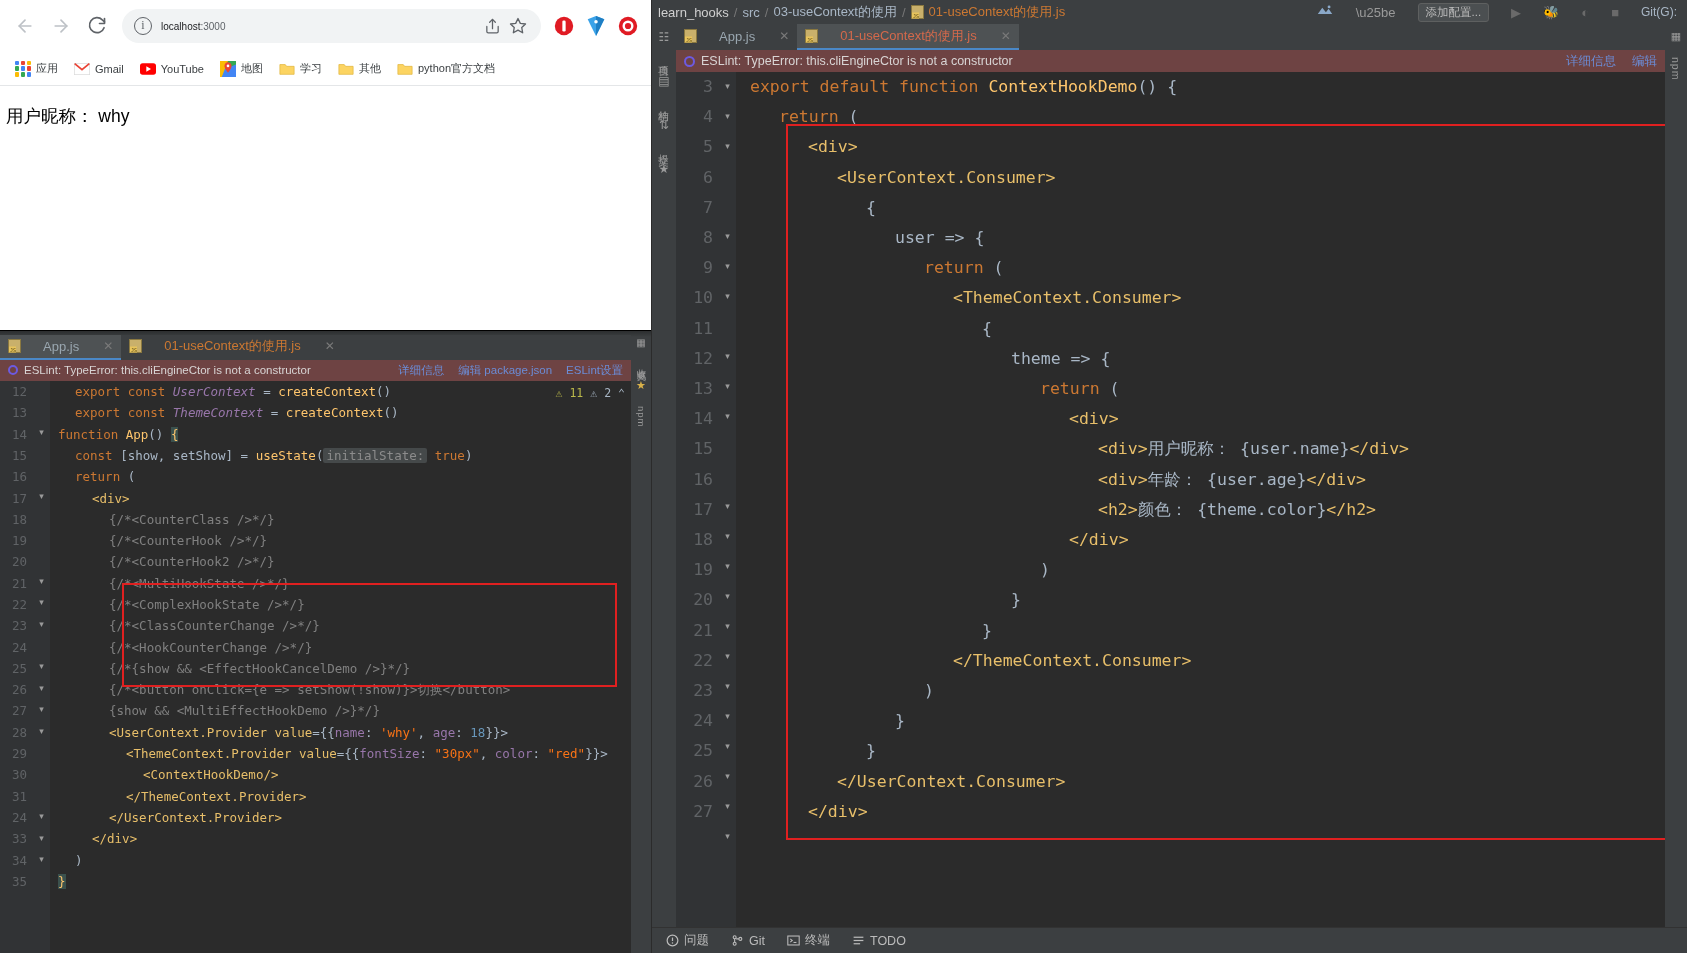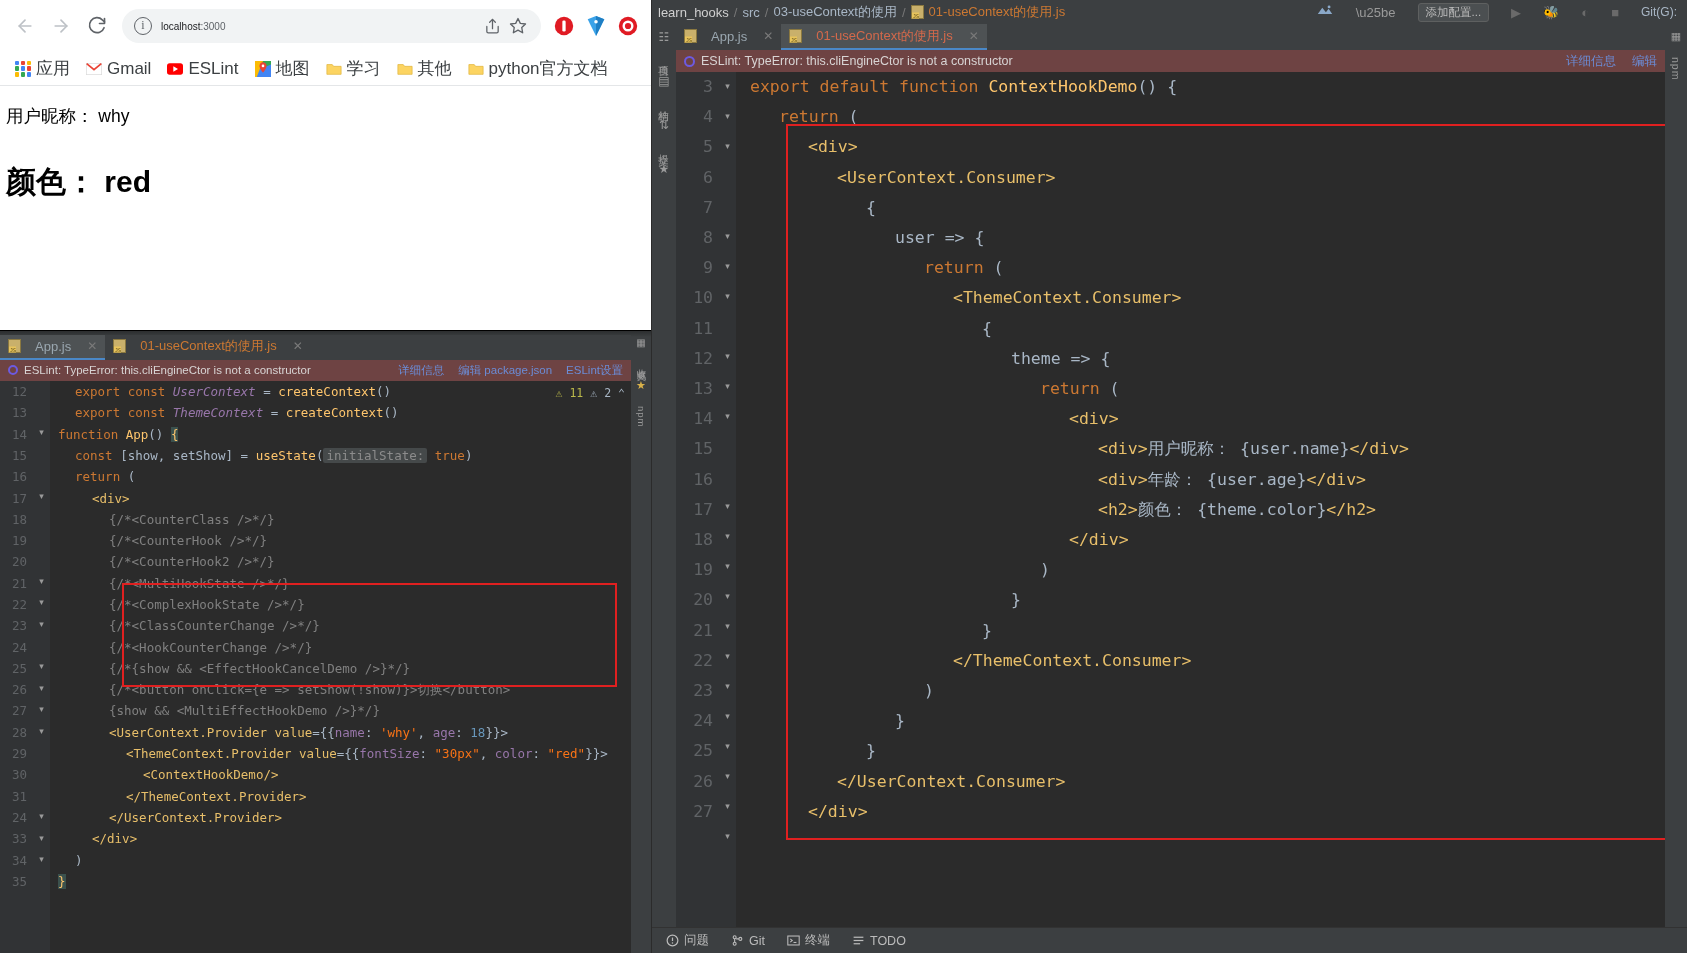--- a/index.html
+++ b/index.html
@@ -67,21 +67,21 @@
     height: 34px;
     display: flex; align-items: center;
     padding: 0 8px; gap: 2px;
     background: #ffffff;
     border-bottom: 1px solid #e4e6e8;
     overflow: hidden;
   }
   .bm {
     display: flex; align-items: center; gap: 5px;
     padding: 3px 7px; border-radius: 4px;
-    font-size: 17px; color: #3c4043;
+    font-size: 11px; color: #3c4043;
     white-space: nowrap; flex: 0 0 auto;
   }
   .bm-ico { width: 16px; height: 16px; flex: 0 0 auto; display:block; }
   .apps-grid {
     width: 16px; height: 16px;
     display: grid; grid-template-columns: repeat(3, 1fr);
     grid-template-rows: repeat(3, 1fr); gap: 1.5px;
   }
   .apps-grid i { display: block; border-radius: 1px; }
   .page-content {
@@ -99,21 +99,21 @@
 
   
   .ide { position: absolute; background: #3c3f41; color: #bbbbbb; }
   .ide-tabbar {
     height: 26px; background: #3c3f41;
     display: flex; align-items: stretch;
     font-size: 13px;
     position: relative;
   }
   .ide-tab {
-    display: flex; align-items: center; gap: 14px;
+    display: flex; align-items: center; gap: 22px;
     padding: 0 8px 0 8px;
     color: #9a9a9a;
     border-bottom: 2px solid transparent;
     white-space: nowrap;
   }
   .ide-tab.active { background: #4e5254; border-bottom-color: #4a88c7; }
   .ide-tab .tname.blue { color: #9aa7b0; }
   .ide-tab .tname.red  { color: #cc7832; }
   .ide-tab.active .tname.red { color: #d4694b; }
   .jsfile-ico {
@@ -340,21 +340,21 @@
             <path d="M1 1 L12 10 L23 1" fill="none" stroke="#ea4335" stroke-width="2.6"></path>
           </svg>
         <span>Gmail</span>
       </div>
 
       <div class="bm">
         <svg class="bm-ico" viewBox="0 0 24 17">
             <rect width="24" height="17" rx="4" fill="#ff0000"></rect>
             <polygon points="9.5,4.5 9.5,12.5 16.5,8.5" fill="#fff"></polygon>
           </svg>
-        <span>ESLint</span>
+        <span>YouTube</span>
       </div>
 
       <div class="bm">
         <svg class="bm-ico" viewBox="0 0 18 18">
             <rect width="18" height="18" fill="#34a853"></rect>
             <path d="M0 11 L18 4 L18 18 L0 18 Z" fill="#4285f4"></path>
             <path d="M0 0 L9 0 L2 18 L0 18 Z" fill="#fbbc05"></path>
             <path d="M9 1.5c2.2 0 4 1.8 4 4 0 3-4 7.5-4 7.5S5 8.5 5 5.5c0-2.2 1.8-4 4-4z" fill="#ea4335"></path>
             <circle cx="9" cy="5.5" r="1.5" fill="#fff"></circle>
           </svg>
@@ -378,21 +378,20 @@
       <div class="bm">
         <svg class="bm-ico" viewBox="0 0 18 16">
             <path d="M1 3 h6 l1.6 2 H17 v9 H1 Z" fill="#fcd462" stroke="#e0b43c" stroke-width="0.8"></path>
           </svg>
         <span>python官方文档</span>
       </div>
     </div>
 
     <div class="page-content">
       <div class="page-line">用户昵称： why</div>
-      <div class="page-h2">颜色： red</div>
     </div>
   </div>
 
   <div class="ide" id="ide-right">
 
     <div class="ide-breadcrumb">
       <span style="color:#d0d0d0">learn_hooks</span>
       <span class="crumb-sep">/</span>
       <span>src</span>
       <span class="crumb-sep">/</span>

